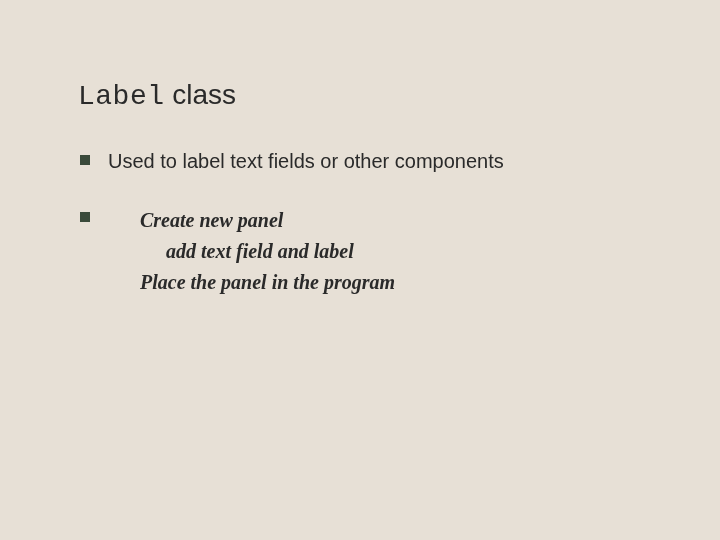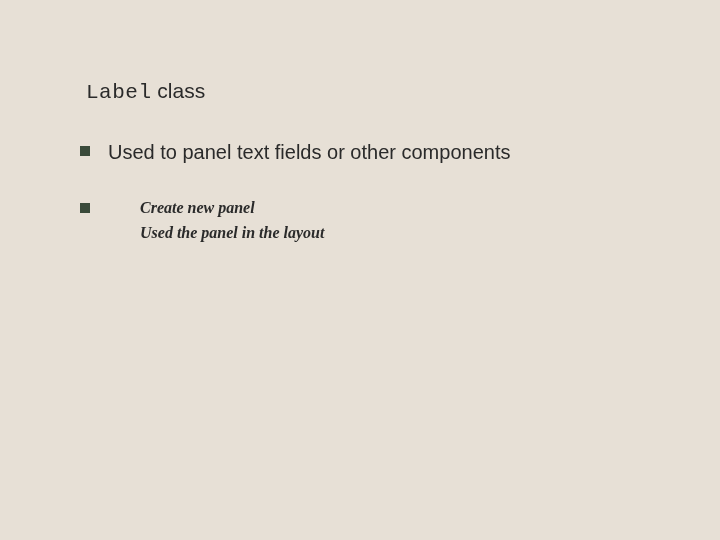--- a/index.html
+++ b/index.html
@@ -12,23 +12,23 @@
     color: #2a2a2a;
   }
   .slide {
     box-sizing: border-box;
     width: 720px;
     height: 540px;
     padding: 78px 60px 40px 78px;
     position: relative;
   }
   .title {
-    font-size: 21px;
+    font-size: 28px;
     line-height: 1.2;
-    margin: 0 0 34px 8px;
+    margin: 0 0 34px 0;
     font-weight: 400;
     font-family: Verdana, Geneva, sans-serif;
   }
   .title .mono {
     font-family: "Courier New", Courier, monospace;
     letter-spacing: 0.5px;
   }
   .bullets {
     list-style: none;
     padding: 0;
@@ -49,41 +49,42 @@
     width: 10px;
     height: 10px;
     background: #3a4a3a;
   }
   .steps {
     margin-top: 14px;
     padding-left: 32px;
     font-family: Georgia, "Times New Roman", serif;
     font-style: italic;
     font-weight: bold;
-    font-size: 16px;
+    font-size: 20px;
     line-height: 1.55;
   }
   .steps .indent {
     padding-left: 26px;
   }
 </style>
 </head>
 <body>
 
 <div class="slide">
 
   <h1 class="title">
     <span class="mono">Label</span><span> class</span>
   </h1>
 
   <ul class="bullets">
     <li>
-      <span>Used to panel text fields or other components</span>
+      <span>Used to label text fields or other components</span>
     </li>
     <li>
       <div class="steps">
         <div>Create new panel</div>
-        <div>Used the panel in the layout</div>
+        <div class="indent">add text field and label</div>
+        <div>Place the panel in the program</div>
       </div>
     </li>
   </ul>
 
 </div>
 
 </body></html>

